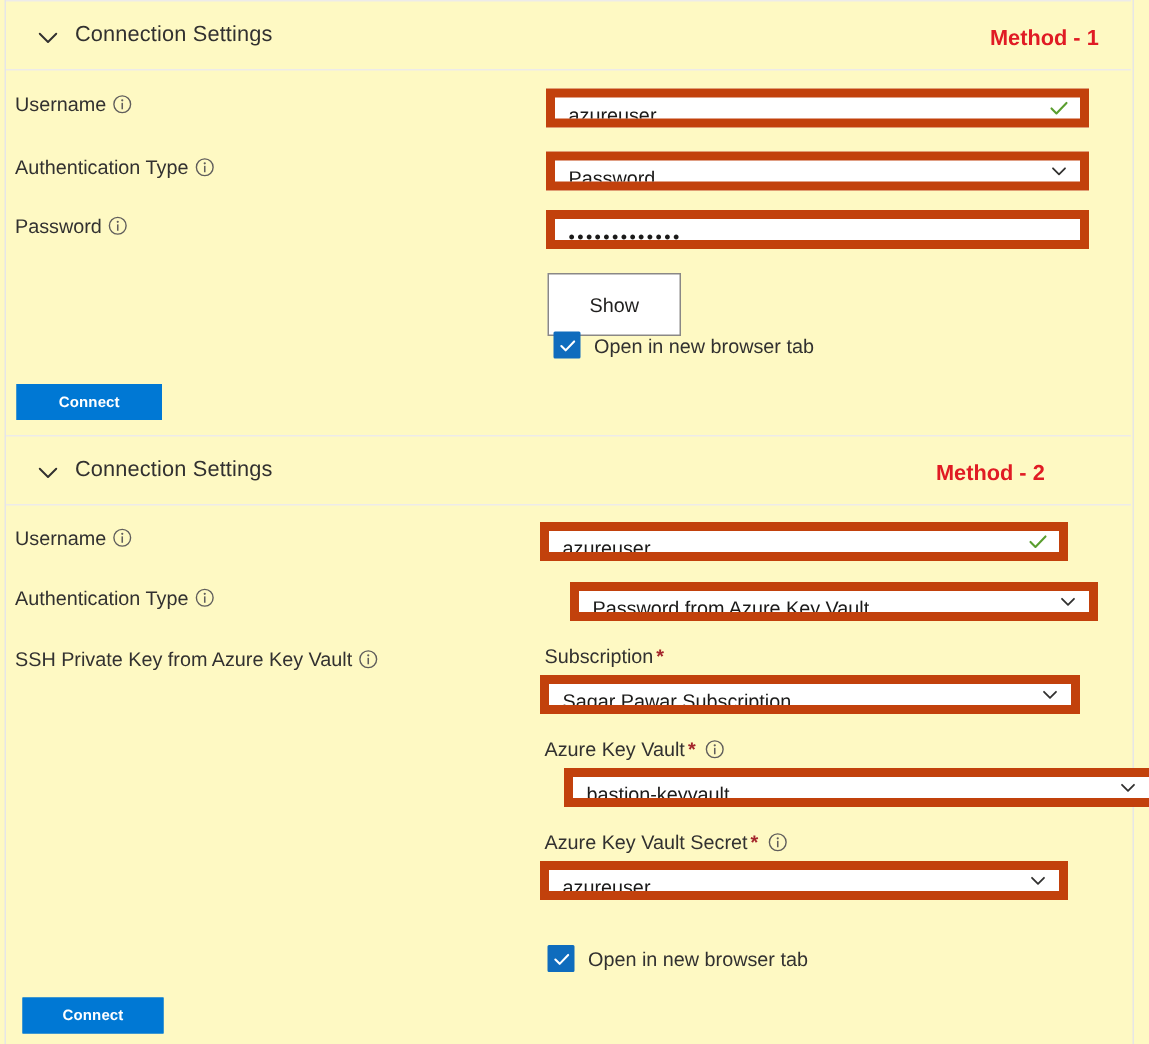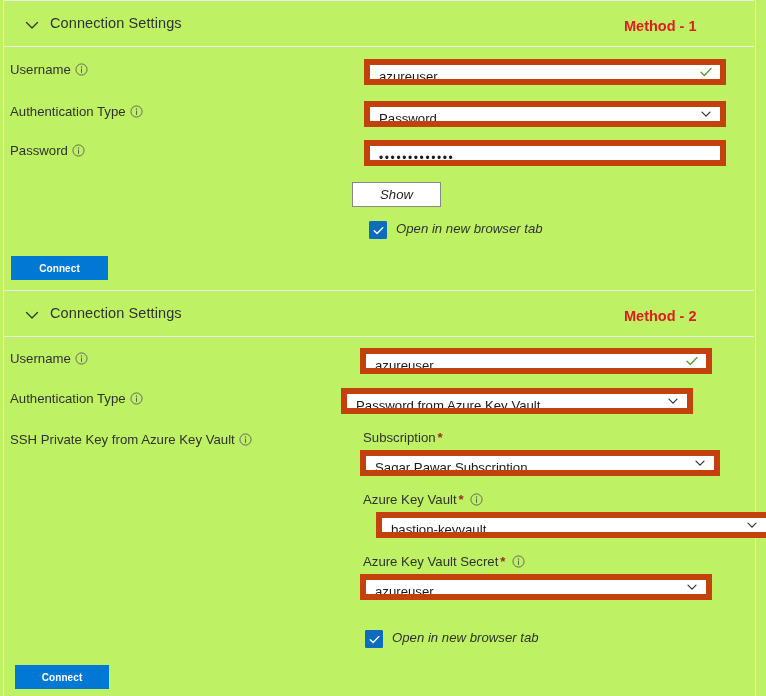--- a/index.html
+++ b/index.html
@@ -14,21 +14,21 @@
     overflow: hidden;
     font-family: "Liberation Sans", sans-serif;
     color: #323130;
     -webkit-font-smoothing: antialiased;
   }
 
   #page {
     position: relative;
     width: 766px;
     height: 696px;
-    background: #bef264;
+    background: #fef9c3;
   }
 
   
   .edge-rule {
     position: absolute;
     top: 0;
     bottom: 0;
     width: 1px;
     background: #e6e6e6;
   }
@@ -155,22 +155,22 @@
     color: #201f1e;
     text-align: center;
     cursor: pointer;
     padding: 0;
   }
 
   
   .checkbox-row {
     position: absolute;
     display: flex;
+    align-items: center;
     cursor: pointer;
-    font-style: italic;
   }
   .checkbox-box {
     width: 18px;
     height: 18px;
     box-sizing: border-box;
     background: #0f6cbd;
     border: 1px solid #0f6cbd;
     border-radius: 1px;
     display: flex;
     align-items: center;
@@ -210,21 +210,21 @@
 
   <div class="section" style="top:0px;">
 
     <div class="section-header">
       <span class="chevron-toggle">
         <svg width="20" height="20" viewBox="0 0 20 20" aria-hidden="true">
           <path d="M4.5 7.5 L10 13 L15.5 7.5" fill="none" stroke="#323130" stroke-width="1.3" stroke-linecap="round" stroke-linejoin="round"></path>
         </svg>
       </span>
       <span class="section-title">Connection Settings</span>
-      <span class="method-tag" style="left:620px;">Method - 1</span>
+      <span class="method-tag" style="left:656px;">Method - 1</span>
     </div>
 
     <span class="field-label" style="left:6px; top:61px;">
       <span>Username</span><span class="info-icon">
         <svg width="13" height="13" viewBox="0 0 14 14" aria-hidden="true">
           <circle cx="7" cy="7" r="6" fill="none" stroke="#605e5c" stroke-width="1"></circle>
           <circle cx="7" cy="4.2" r="0.8" fill="#605e5c"></circle>
           <rect x="6.45" y="6" width="1.1" height="4.6" fill="#605e5c"></rect>
         </svg>
       </span>
@@ -262,21 +262,21 @@
           <circle cx="7" cy="7" r="6" fill="none" stroke="#605e5c" stroke-width="1"></circle>
           <circle cx="7" cy="4.2" r="0.8" fill="#605e5c"></circle>
           <rect x="6.45" y="6" width="1.1" height="4.6" fill="#605e5c"></rect>
         </svg>
       </span>
     </span>
     <div class="control textbox" style="left:360px; top:140px; width:362px;">
       <span class="pw-dots">•••••••••••••</span>
     </div>
 
-    <button class="show-button" style="left:348px; top:182px; width:89px; height:25px;font-style:italic;">Show</button>
+    <button class="show-button" style="left:361px; top:182px; width:89px; height:42px;">Show</button>
 
     <div class="checkbox-row" style="left:365px; top:221px;">
       <span class="checkbox-box">
         <svg width="13" height="13" viewBox="0 0 14 14" aria-hidden="true">
           <path d="M2.4 7.2 L5.5 10.3 L11.6 3.9" fill="none" stroke="#ffffff" stroke-width="1.5" stroke-linecap="round" stroke-linejoin="round"></path>
         </svg>
       </span>
       <span class="checkbox-label">Open in new browser tab</span>
     </div>
 
@@ -315,21 +315,21 @@
 
     <span class="field-label" style="left:6px; top:100px;">
       <span>Authentication Type</span><span class="info-icon">
         <svg width="13" height="13" viewBox="0 0 14 14" aria-hidden="true">
           <circle cx="7" cy="7" r="6" fill="none" stroke="#605e5c" stroke-width="1"></circle>
           <circle cx="7" cy="4.2" r="0.8" fill="#605e5c"></circle>
           <rect x="6.45" y="6" width="1.1" height="4.6" fill="#605e5c"></rect>
         </svg>
       </span>
     </span>
-    <div class="control dropdown" style="left:337px; top:98px; width:352px;">
+    <div class="control dropdown" style="left:376px; top:98px; width:352px;">
       <span>Password from Azure Key Vault</span>
       <span class="trailing">
         <svg width="14" height="14" viewBox="0 0 14 14" aria-hidden="true">
           <path d="M3 5.2 L7 9.2 L11 5.2" fill="none" stroke="#323130" stroke-width="1.2" stroke-linecap="round" stroke-linejoin="round"></path>
         </svg>
       </span>
     </div>
 
     <span class="field-label" style="left:6px; top:141px;">
       <span>SSH Private Key from Azure Key Vault</span><span class="info-icon">

